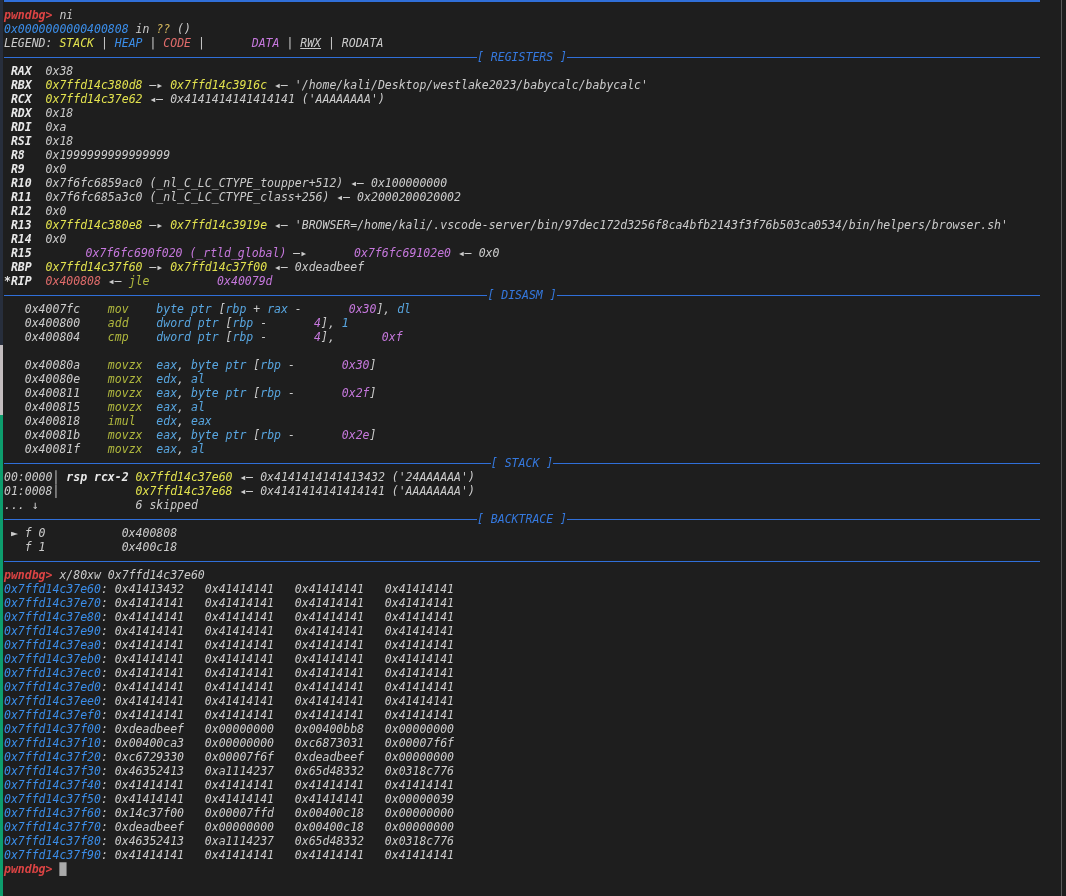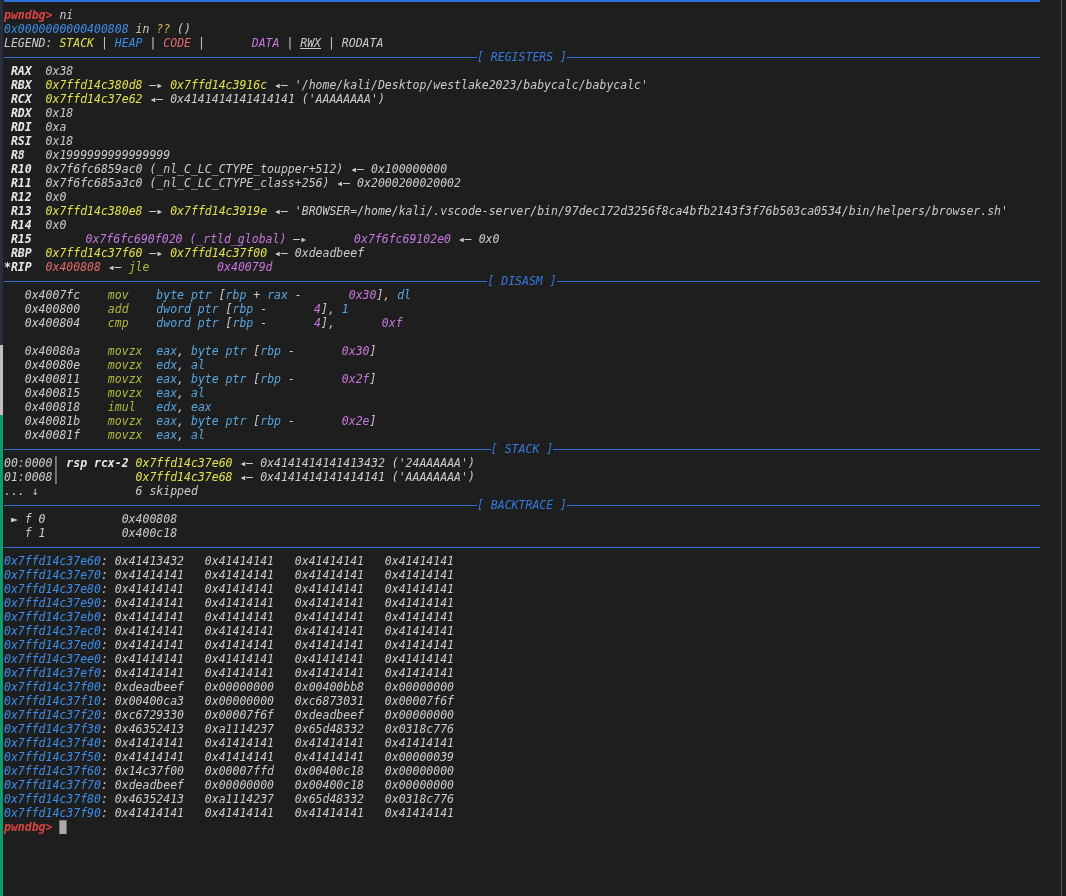--- a/index.html
+++ b/index.html
@@ -56,20 +56,21 @@
       <div class="line"><span class="c-b">0x0000000000400808</span><span class="c-w"> in </span><span class="c-gold">??</span><span class="c-w"> ()</span></div>
       <div class="line"><span class="c-w">LEGEND: </span><span class="c-y">STACK</span><span class="c-w"> | </span><span class="c-b">HEAP</span><span class="c-w"> | </span><span class="c-r">CODE</span><span class="c-w"> | </span><span class="c-p">DATA</span><span class="c-w"> | </span><span class="c-u">RWX</span><span class="c-w"> | </span><span class="c-w">RODATA</span></div>
       <div class="line sep"><span class="hr"></span><span class="sep-label">[ REGISTERS ]</span><span class="hr"></span></div>
       <div class="line"><span class="c-bw"> RAX  </span><span class="c-w">0x38</span></div>
       <div class="line"><span class="c-bw"> RBX  </span><span class="c-y">0x7ffd14c380d8</span><span class="c-w"> —▸ </span><span class="c-y">0x7ffd14c3916c</span><span class="c-w"> ◂— '/home/kali/Desktop/westlake2023/babycalc/babycalc'</span></div>
       <div class="line"><span class="c-bw"> RCX  </span><span class="c-y">0x7ffd14c37e62</span><span class="c-w"> ◂— 0x4141414141414141 ('AAAAAAAA')</span></div>
       <div class="line"><span class="c-bw"> RDX  </span><span class="c-w">0x18</span></div>
       <div class="line"><span class="c-bw"> RDI  </span><span class="c-w">0xa</span></div>
       <div class="line"><span class="c-bw"> RSI  </span><span class="c-w">0x18</span></div>
       <div class="line"><span class="c-bw"> R8   </span><span class="c-w">0x1999999999999999</span></div>
+      <div class="line"><span class="c-bw"> R9   </span><span class="c-w">0x0</span></div>
       <div class="line"><span class="c-bw"> R10  </span><span class="c-w">0x7f6fc6859ac0 (_nl_C_LC_CTYPE_toupper+512) ◂— 0x100000000</span></div>
       <div class="line"><span class="c-bw"> R11  </span><span class="c-w">0x7f6fc685a3c0 (_nl_C_LC_CTYPE_class+256) ◂— 0x2000200020002</span></div>
       <div class="line"><span class="c-bw"> R12  </span><span class="c-w">0x0</span></div>
       <div class="line"><span class="c-bw"> R13  </span><span class="c-y">0x7ffd14c380e8</span><span class="c-w"> —▸ </span><span class="c-y">0x7ffd14c3919e</span><span class="c-w"> ◂— 'BROWSER=/home/kali/.vscode-server/bin/97dec172d3256f8ca4bfb2143f3f76b503ca0534/bin/helpers/browser.sh'</span></div>
       <div class="line"><span class="c-bw"> R14  </span><span class="c-w">0x0</span></div>
       <div class="line"><span class="c-bw"> R15  </span><span class="c-p">0x7f6fc690f020 (_rtld_global)</span><span class="c-w"> —▸ </span><span class="c-p">0x7f6fc69102e0</span><span class="c-w"> ◂— 0x0</span></div>
       <div class="line"><span class="c-bw"> RBP  </span><span class="c-y">0x7ffd14c37f60</span><span class="c-w"> —▸ </span><span class="c-y">0x7ffd14c37f00</span><span class="c-w"> ◂— 0xdeadbeef</span></div>
       <div class="line"><span class="c-bw">*RIP  </span><span class="c-r">0x400808</span><span class="c-w"> ◂— </span><span class="c-m">jle    </span><span class="c-p">0x40079d</span></div>
       <div class="line sep"><span class="hr"></span><span class="sep-label">[ DISASM ]</span><span class="hr"></span></div>
       <div class="line"><span class="c-w">   0x4007fc    </span><span class="c-m">mov    </span><span class="c-o">byte ptr </span><span class="c-w">[</span><span class="c-o">rbp</span><span class="c-w"> + </span><span class="c-o">rax</span><span class="c-w"> - </span><span class="c-p">0x30</span><span class="c-w">], </span><span class="c-o">dl</span></div>
@@ -84,24 +85,26 @@
       <div class="line"><span class="c-w">   0x40081b    </span><span class="c-m">movzx  </span><span class="c-o">eax</span><span class="c-w">, </span><span class="c-o">byte ptr </span><span class="c-w">[</span><span class="c-o">rbp</span><span class="c-w"> - </span><span class="c-p">0x2e</span><span class="c-w">]</span></div>
       <div class="line"><span class="c-w">   0x40081f    </span><span class="c-m">movzx  </span><span class="c-o">eax</span><span class="c-w">, </span><span class="c-o">al</span></div>
       <div class="line sep"><span class="hr"></span><span class="sep-label">[ STACK ]</span><span class="hr"></span></div>
       <div class="line"><span class="c-w">00:0000│ </span><span class="c-bw">rsp rcx-2 </span><span class="c-y">0x7ffd14c37e60</span><span class="c-w"> ◂— 0x4141414141413432 ('24AAAAAA')</span></div>
       <div class="line"><span class="c-w">01:0008│           </span><span class="c-y">0x7ffd14c37e68</span><span class="c-w"> ◂— 0x4141414141414141 ('AAAAAAAA')</span></div>
       <div class="line"><span class="c-w">... ↓              6 skipped</span></div>
       <div class="line sep"><span class="hr"></span><span class="sep-label">[ BACKTRACE ]</span><span class="hr"></span></div>
       <div class="line"><span class="c-w"> ► f 0           0x400808</span></div>
       <div class="line"><span class="c-w">   f 1           0x400c18</span></div>
       <div class="line sep"><span class="hr"></span></div>
+      <div class="line"><span class="c-pr">pwndbg&gt; </span><span class="c-w">x/80xw 0x7ffd14c37e60</span></div>
       <div class="line"><span class="c-b">0x7ffd14c37e60</span><span class="c-w">: 0x41413432   0x41414141   0x41414141   0x41414141</span></div>
       <div class="line"><span class="c-b">0x7ffd14c37e70</span><span class="c-w">: 0x41414141   0x41414141   0x41414141   0x41414141</span></div>
       <div class="line"><span class="c-b">0x7ffd14c37e80</span><span class="c-w">: 0x41414141   0x41414141   0x41414141   0x41414141</span></div>
       <div class="line"><span class="c-b">0x7ffd14c37e90</span><span class="c-w">: 0x41414141   0x41414141   0x41414141   0x41414141</span></div>
+      <div class="line"><span class="c-b">0x7ffd14c37ea0</span><span class="c-w">: 0x41414141   0x41414141   0x41414141   0x41414141</span></div>
       <div class="line"><span class="c-b">0x7ffd14c37eb0</span><span class="c-w">: 0x41414141   0x41414141   0x41414141   0x41414141</span></div>
       <div class="line"><span class="c-b">0x7ffd14c37ec0</span><span class="c-w">: 0x41414141   0x41414141   0x41414141   0x41414141</span></div>
       <div class="line"><span class="c-b">0x7ffd14c37ed0</span><span class="c-w">: 0x41414141   0x41414141   0x41414141   0x41414141</span></div>
       <div class="line"><span class="c-b">0x7ffd14c37ee0</span><span class="c-w">: 0x41414141   0x41414141   0x41414141   0x41414141</span></div>
       <div class="line"><span class="c-b">0x7ffd14c37ef0</span><span class="c-w">: 0x41414141   0x41414141   0x41414141   0x41414141</span></div>
       <div class="line"><span class="c-b">0x7ffd14c37f00</span><span class="c-w">: 0xdeadbeef   0x00000000   0x00400bb8   0x00000000</span></div>
       <div class="line"><span class="c-b">0x7ffd14c37f10</span><span class="c-w">: 0x00400ca3   0x00000000   0xc6873031   0x00007f6f</span></div>
       <div class="line"><span class="c-b">0x7ffd14c37f20</span><span class="c-w">: 0xc6729330   0x00007f6f   0xdeadbeef   0x00000000</span></div>
       <div class="line"><span class="c-b">0x7ffd14c37f30</span><span class="c-w">: 0x46352413   0xa1114237   0x65d48332   0x0318c776</span></div>
       <div class="line"><span class="c-b">0x7ffd14c37f40</span><span class="c-w">: 0x41414141   0x41414141   0x41414141   0x41414141</span></div>

